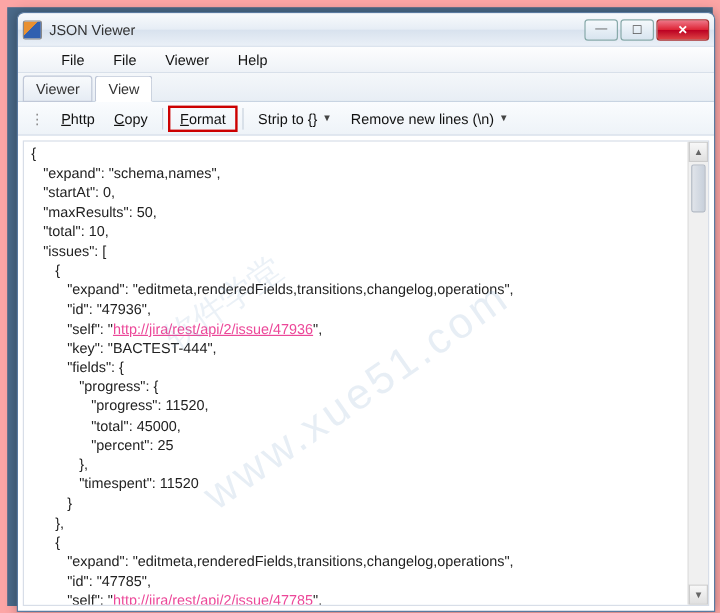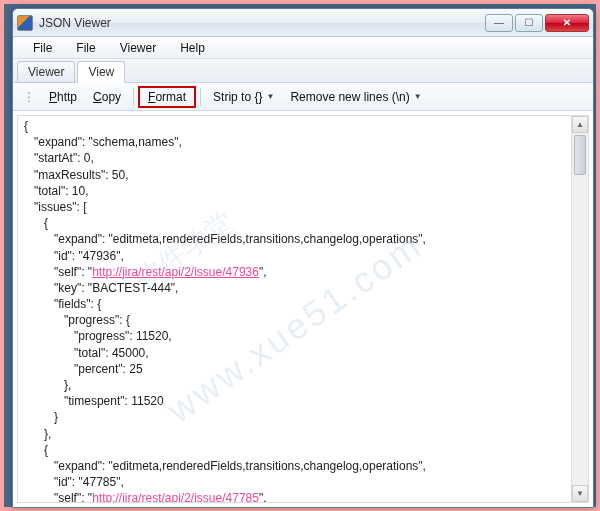--- a/index.html
+++ b/index.html
@@ -7,21 +7,21 @@
     margin: 0;
     font-family: "Segoe UI", Tahoma, sans-serif;
     font-size: 12px;
     background: #4a6a8a;
     width: 600px;
     height: 511px;
     overflow: hidden;
     position: relative;
   }
   .outer-frame {
-    border: 4px solid #fca5a5;
+    border: 6px solid #fca5a5;
     width: 600px;
     height: 511px;
     position: relative;
     background: #4a6a8a;
   }
   .window {
     position: absolute;
     left: 8px;
     top: 4px;
     width: 582px;
@@ -75,21 +75,21 @@
     border-color: #a33;
     color: #fff;
     font-weight: bold;
   }
   .menubar {
     height: 22px;
     background: linear-gradient(to bottom, #fdfdfe, #eef2f7);
     border-bottom: 1px solid #d8e0ea;
     display: flex;
     align-items: center;
-    padding-left: 8px;
+    padding-left: 24px;
   }
   .menu-item {
     padding: 2px 12px;
     color: #111;
   }
   .tabbar {
     height: 24px;
     background: linear-gradient(to bottom, #f4f7fa, #e8eef5);
     border-bottom: 1px solid #c8d4e2;
     display: flex;

